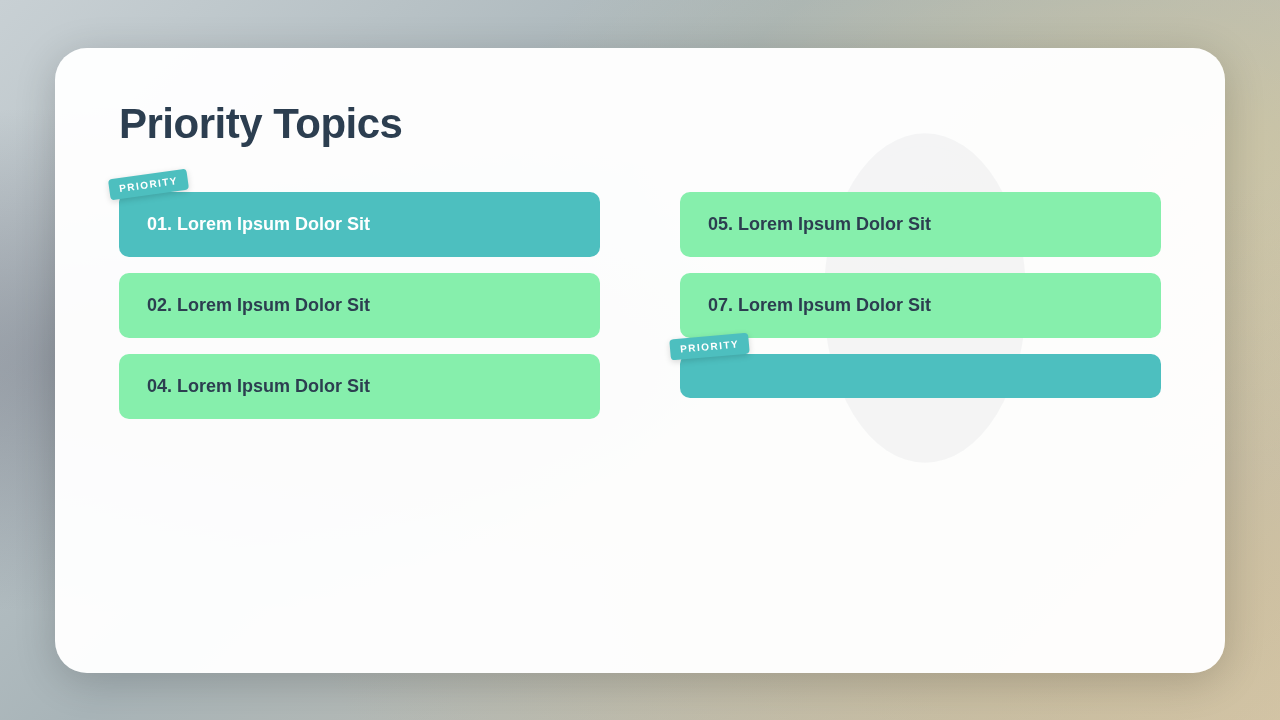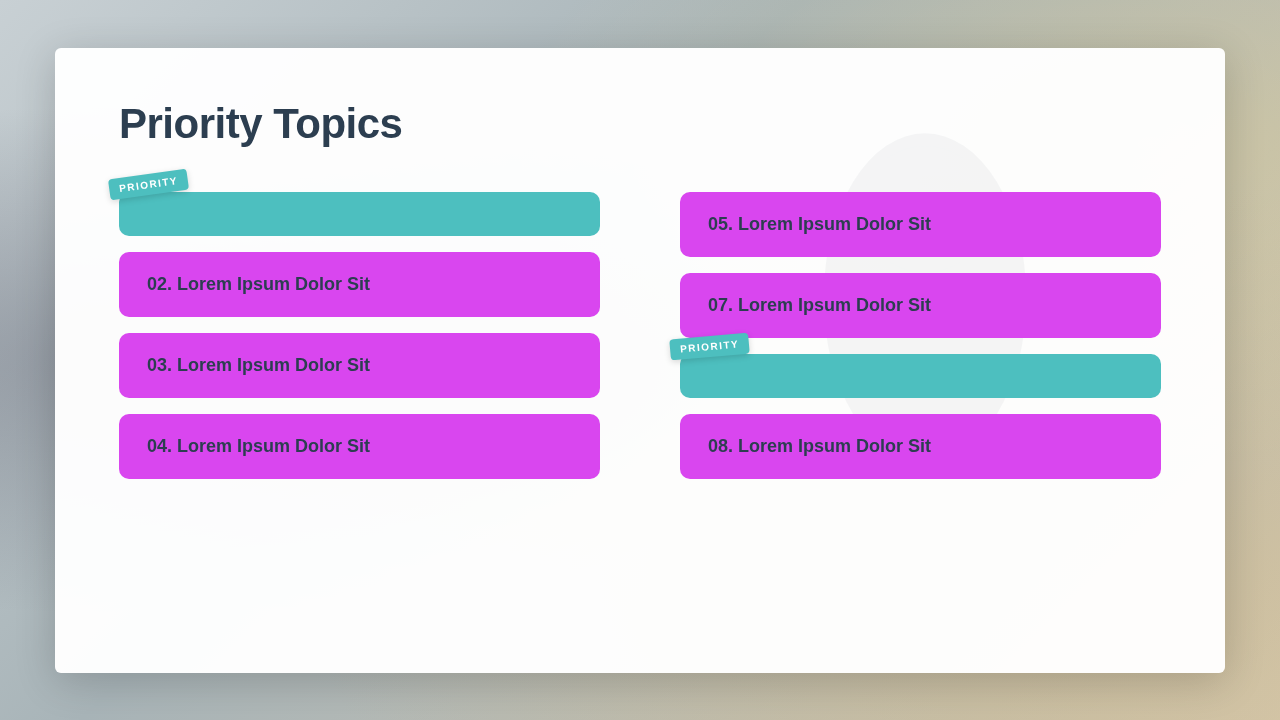--- a/index.html
+++ b/index.html
@@ -32,21 +32,21 @@
       background:
         radial-gradient(ellipse at 10% 50%, rgba(60,60,80,0.3) 0%, transparent 50%),
         radial-gradient(ellipse at 90% 20%, rgba(255,220,100,0.2) 0%, transparent 40%),
         radial-gradient(ellipse at 80% 80%, rgba(200,170,100,0.3) 0%, transparent 50%);
     }
 
     .card {
       position: relative;
       z-index: 1;
       background: rgba(255,255,255,0.97);
-      border-radius: 6px;
+      border-radius: 32px;
       width: 1170px;
       height: 625px;
       padding: 52px 64px 48px 64px;
       box-shadow: 0 8px 40px rgba(0,0,0,0.18);
       overflow: visible;
     }
 
     .page-title {
       font-size: 42px;
       font-weight: 700;
@@ -67,21 +67,21 @@
       gap: 16px;
     }
 
     .topic-item {
       position: relative;
       border-radius: 10px;
       padding: 22px 28px;
       font-size: 18px;
       font-weight: 600;
       color: #2c3e50;
-      background: #d946ef;
+      background: #86efac;
       cursor: pointer;
       display: flex;
       align-items: center;
     }
 
     .topic-item.highlighted {
       background: #4dbfbf;
       color: #ffffff;
     }
 
@@ -140,29 +140,27 @@
   </div>
 
   <h1 class="page-title">Priority Topics</h1>
 
   <div class="topics-grid">
 
     <div class="column">
 
       <div class="topic-item highlighted">
         <span class="priority-badge">PRIORITY</span>
+        <span>01. Lorem Ipsum Dolor Sit</span>
       </div>
 
       <div class="topic-item">
         <span>02. Lorem Ipsum Dolor Sit</span>
       </div>
 
-      <div class="topic-item">
-        <span>03. Lorem Ipsum Dolor Sit</span>
-      </div>
 
       <div class="topic-item">
         <span>04. Lorem Ipsum Dolor Sit</span>
       </div>
 
     </div>
 
     <div class="column">
 
       <div class="topic-item">
@@ -170,19 +168,16 @@
       </div>
 
       <div class="topic-item">
         <span>07. Lorem Ipsum Dolor Sit</span>
       </div>
 
       <div class="topic-item highlighted right-priority">
         <span class="priority-badge">PRIORITY</span>
       </div>
 
-      <div class="topic-item">
-        <span>08. Lorem Ipsum Dolor Sit</span>
-      </div>
 
     </div>
   </div>
 </div>
 
 </body></html>

